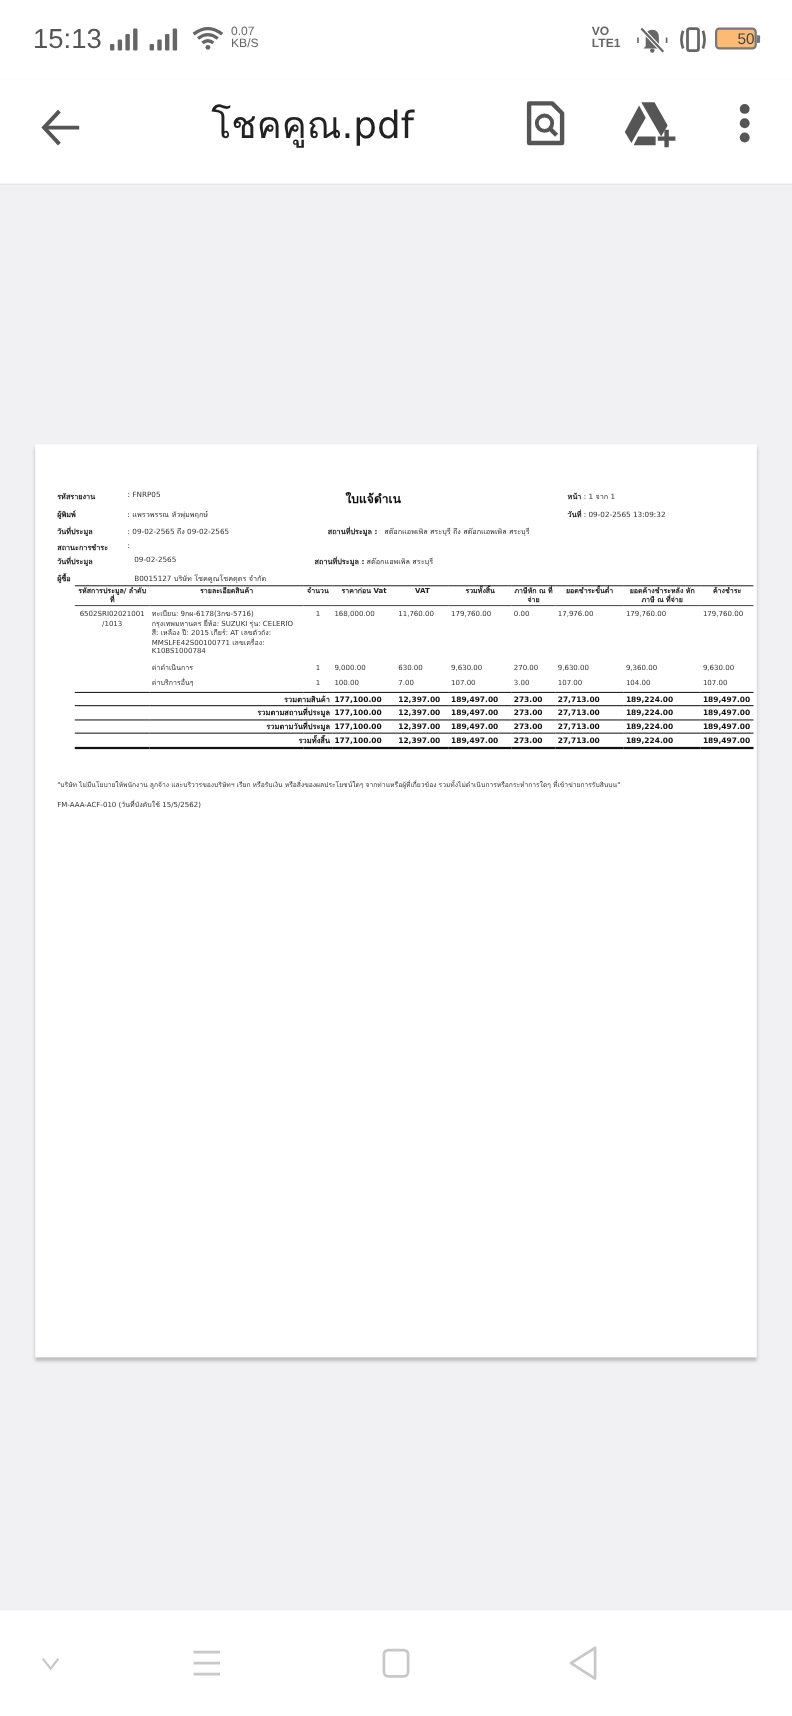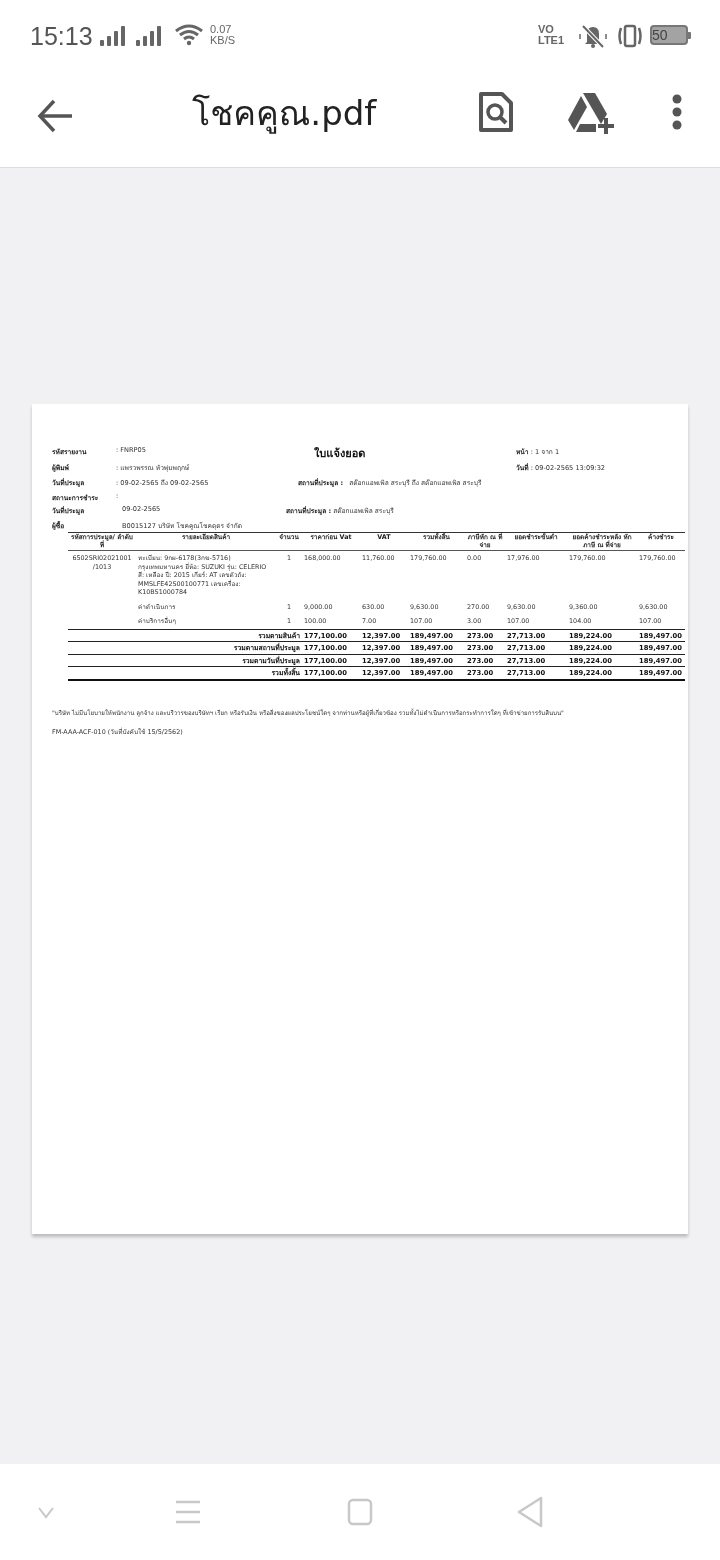--- a/index.html
+++ b/index.html
@@ -9,21 +9,21 @@
   
   .statusbar { position: absolute; left: 0; top: 0; width: 720px; height: 72px; background: #fff; }
   .sb-time { position: absolute; left: 30px; top: 22px; font-family: "Liberation Sans", sans-serif; font-size: 25px; color: #555; }
   .sb-signal { position: absolute; top: 26px; display: flex; align-items: flex-end; gap: 3px; height: 20px; }
   .sb-signal span { display: block; width: 4px; background: #666; border-radius: 1px; }
   .sb-wifi { position: absolute; left: 175px; top: 24px; width: 28px; height: 22px; }
   .sb-speed { position: absolute; left: 210px; top: 24px; font-family: "Liberation Sans", sans-serif; font-size: 11px; color: #666; line-height: 11px; }
   .sb-volte { position: absolute; left: 538px; top: 24px; font-family: "Liberation Sans", sans-serif; font-size: 11px; font-weight: bold; color: #666; line-height: 11px; }
   .sb-mute { position: absolute; left: 578px; top: 22px; width: 30px; height: 28px; }
   .sb-vibrate { position: absolute; left: 616px; top: 22px; width: 28px; height: 28px; }
-  .sb-battery { position: absolute; left: 650px; top: 25px; width: 38px; height: 20px; border: 2px solid #777; border-radius: 4px; font-family: "Liberation Sans", sans-serif; font-size: 14px; color: #444; text-align: left; line-height: 16px; background: #a3a3a3; }
+  .sb-battery { position: absolute; left: 650px; top: 25px; width: 38px; height: 20px; border: 2px solid #777; border-radius: 4px; font-family: "Liberation Sans", sans-serif; font-size: 14px; color: #444; text-align: right; line-height: 16px; background: #fdba74; }
   .sb-battery::after { content: ""; position: absolute; right: -5px; top: 5px; width: 3px; height: 7px; background: #777; border-radius: 0 1px 1px 0; }
 
   
   .appbar { position: absolute; left: 0; top: 72px; width: 720px; height: 96px; background: #fff; border-bottom: 1px solid #ddd; }
   .back-btn { position: absolute; left: 32px; top: 20px; width: 48px; height: 48px; }
   .title { position: absolute; left: 145px; top: 14px; font-family: "DejaVu Sans", sans-serif; font-size: 34px; color: #222; margin-left: 47px; }
   .find-btn { position: absolute; left: 476px; top: 18px; width: 40px; height: 44px; }
   .drive-btn { position: absolute; left: 566px; top: 18px; width: 50px; height: 44px; }
   .more-btn { position: absolute; left: 662px; top: 18px; width: 30px; height: 44px; }
 
@@ -131,21 +131,21 @@
       <circle cx="15" cy="9" r="4.5" fill="#555"></circle>
       <circle cx="15" cy="22" r="4.5" fill="#555"></circle>
       <circle cx="15" cy="35" r="4.5" fill="#555"></circle>
     </g>
   </svg>
 </div>
 
 <div class="viewer">
   <div class="page">
     <div class="doc">
-      <div class="doc-title">ใบแจ้งยอด</div>
+      <div class="doc-title">ใบแจ้ดำเน</div>
 
       <div class="hdr-row" style="left:0;top:2px">
         <span class="lbl">รหัสรายงาน</span>
       </div>
       <div class="hdr-row" style="left:64px;top:2px">: FNRP05</div>
 
       <div class="hdr-row" style="left:0;top:18px">
         <span class="lbl">ผู้พิมพ์</span>
       </div>
       <div class="hdr-row" style="left:64px;top:18px">: แพรวพรรณ หัวพุ่มพฤกษ์</div>

